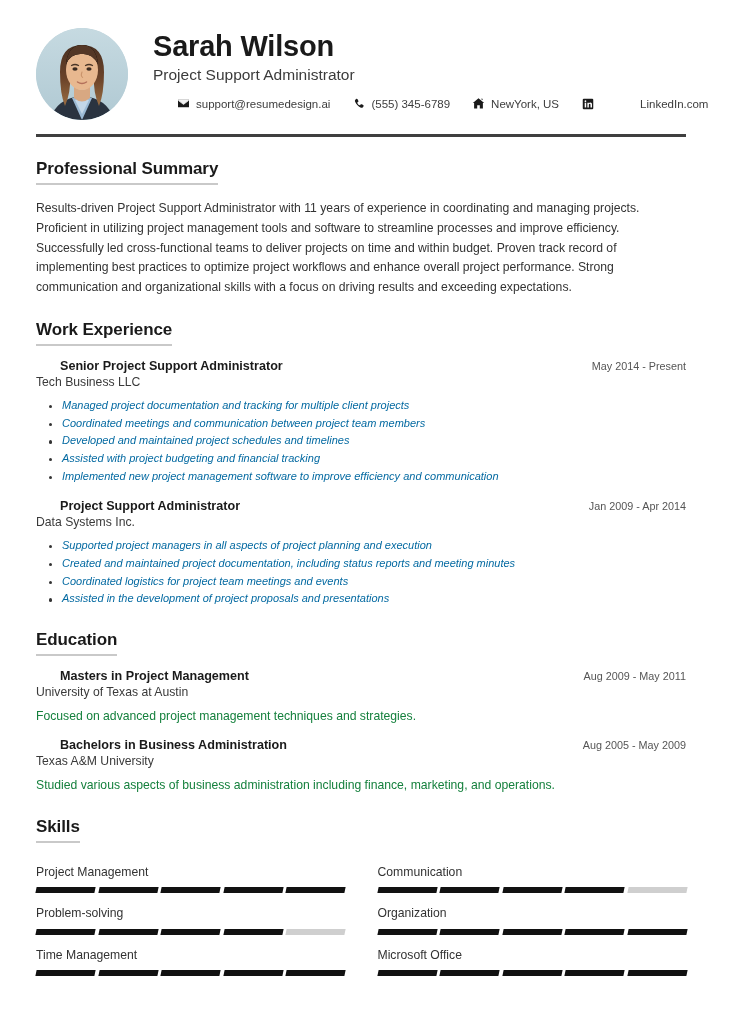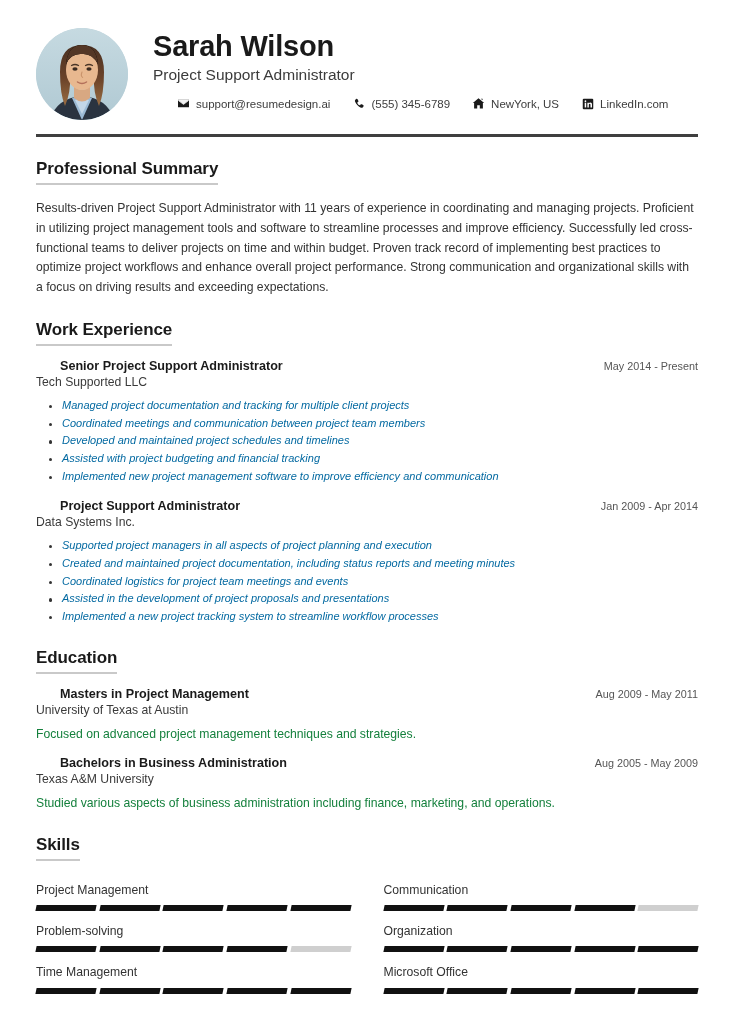--- a/index.html
+++ b/index.html
@@ -9,21 +9,21 @@
     height: 1024px;
     background: #ffffff;
     font-family: "Liberation Sans", sans-serif;
     color: #2b2b2b;
     overflow: hidden;
   }
 
   .page {
     width: 730px;
     height: 874px;
-    padding: 26px 32px 0 36px;
+    padding: 26px 44px 0 36px;
     position: relative;
   }
 
   
   .header {
     display: flex;
     align-items: flex-start;
     padding-bottom: 8px;
   }
 
@@ -69,21 +69,21 @@
   }
 
   .contact-item {
     display: flex;
     align-items: center;
     font-size: 11.5px;
     color: #3d3d3d;
     margin-right: 22px;
     white-space: nowrap;
   }
-  .contact-item:last-child { margin-right: 0; }
+  .contact-item:last-child { margin-right: 0; gap: 40px; }
 
   .contact-item .ico {
     display: inline-flex;
     align-items: center;
     justify-content: center;
     width: 13px;
     height: 13px;
     margin-right: 6px;
     color: #1a1a1a;
   }
@@ -323,42 +323,41 @@
   </div>
 
   <div class="section">
     <div class="section-title">Work Experience</div>
 
     <div class="entry">
       <div class="entry-head">
         <div class="entry-role">Senior Project Support Administrator</div>
         <div class="entry-date">May 2014 - Present</div>
       </div>
-      <div class="entry-org">Tech Supported LLC</div>
+      <div class="entry-org">Tech Business LLC</div>
       <ul class="bullets">
         <li>Managed project documentation and tracking for multiple client projects</li>
         <li>Coordinated meetings and communication between project team members</li>
         <li>Developed and maintained project schedules and timelines</li>
         <li>Assisted with project budgeting and financial tracking</li>
         <li>Implemented new project management software to improve efficiency and communication</li>
       </ul>
     </div>
 
     <div class="entry">
       <div class="entry-head">
         <div class="entry-role">Project Support Administrator</div>
         <div class="entry-date">Jan 2009 - Apr 2014</div>
       </div>
       <div class="entry-org">Data Systems Inc.</div>
       <ul class="bullets">
         <li>Supported project managers in all aspects of project planning and execution</li>
         <li>Created and maintained project documentation, including status reports and meeting minutes</li>
         <li>Coordinated logistics for project team meetings and events</li>
         <li>Assisted in the development of project proposals and presentations</li>
-        <li>Implemented a new project tracking system to streamline workflow processes</li>
       </ul>
     </div>
   </div>
 
   <div class="section">
     <div class="section-title">Education</div>
 
     <div class="entry">
       <div class="entry-head">
         <div class="entry-role">Masters in Project Management</div>

